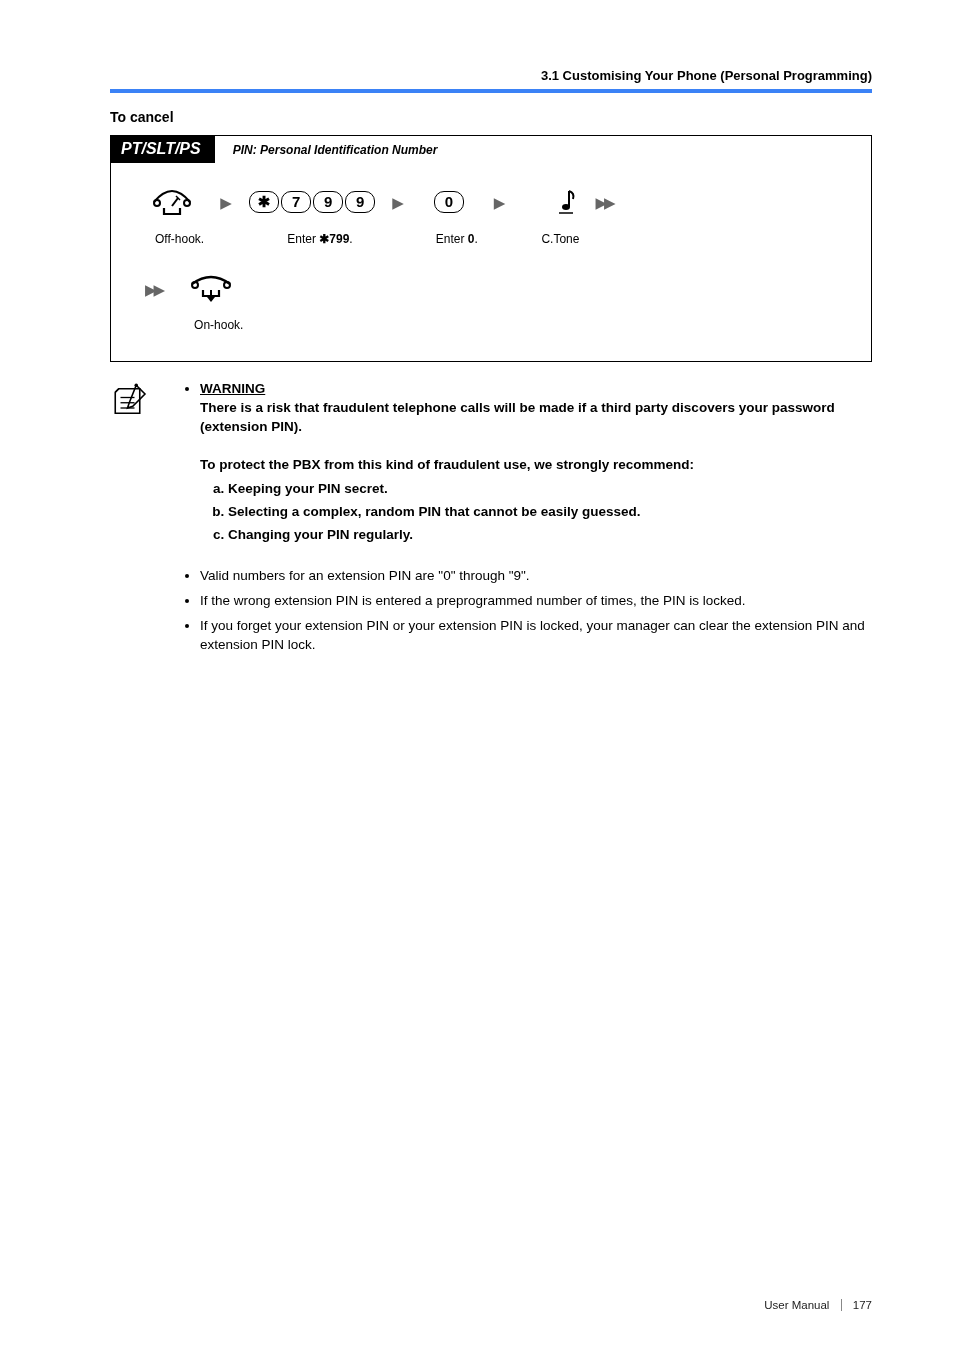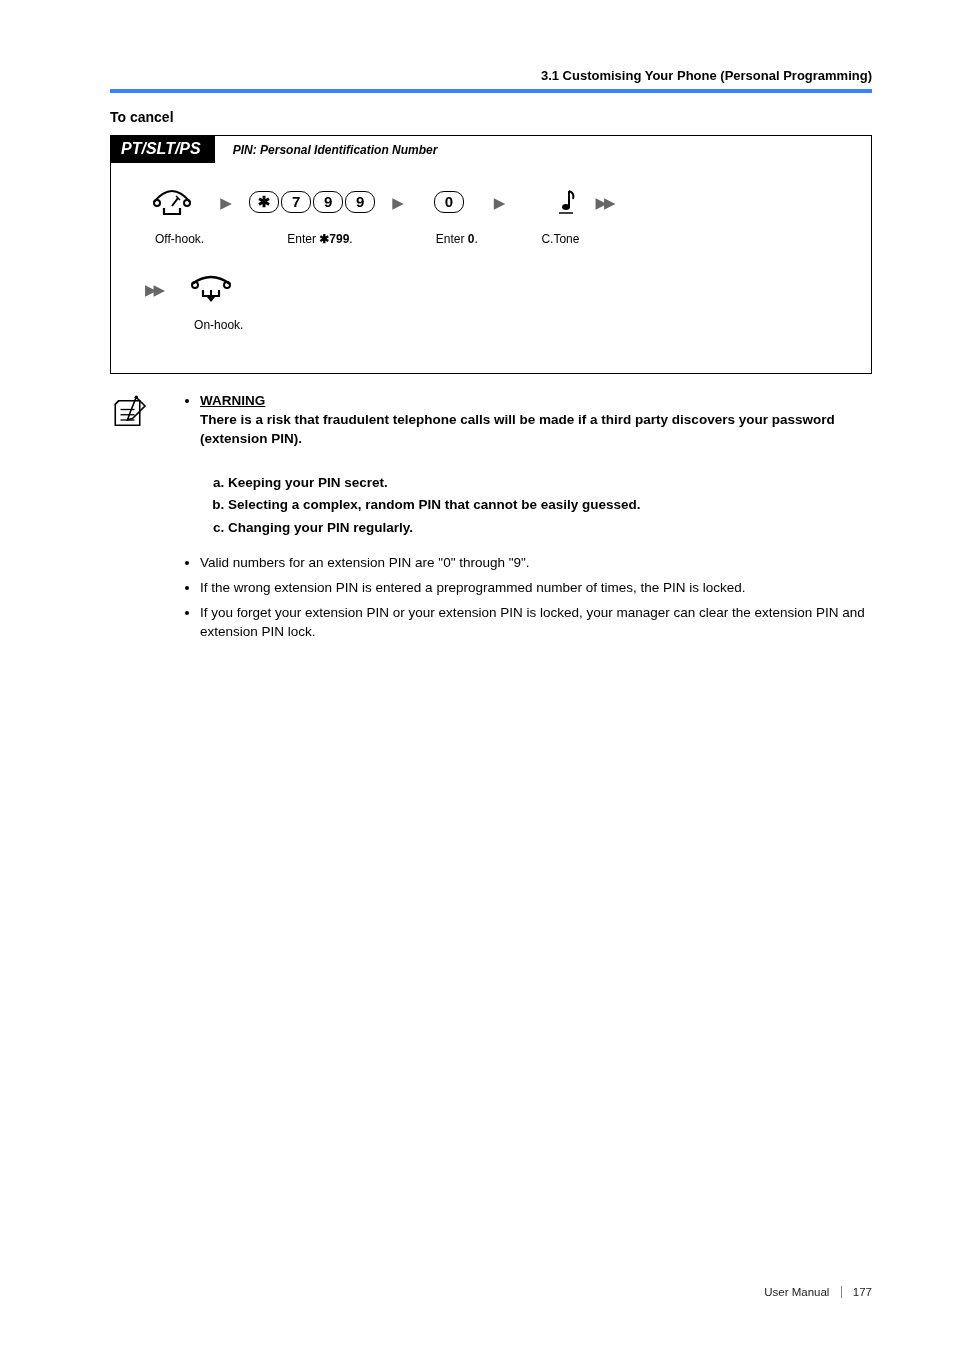--- a/index.html
+++ b/index.html
@@ -23,21 +23,21 @@
   }
   .subtitle {
     font-weight: bold;
     font-size: 14px;
     margin-top: 16px;
     margin-bottom: 10px;
   }
   .flowbox {
     border: 1px solid #000;
     margin-top: 4px;
-    padding-bottom: 28px;
+    padding-bottom: 16px;
   }
   .flowbox-head {
     display: flex;
     align-items: center;
     font-size: 13px;
   }
   .flowbox-head-tab {
     background: #000;
     color: #fff;
     font-weight: bold;
@@ -91,26 +91,26 @@
   }
   .notes-wrap {
     display: flex;
     margin-top: 18px;
     gap: 26px;
   }
   .notes-icon svg { width: 42px; height: 42px; }
   .notes-body { font-size: 13.5px; line-height: 1.4; }
   .notes-body ul.outer { margin: 0; padding-left: 22px; }
   .notes-body ul.outer > li { margin-bottom: 6px; }
-  .notes-body ol.alpha { list-style: lower-alpha; padding-left: 28px; margin: 6px 0 16px 0; font-weight: bold; }
+  .notes-body ol.alpha { list-style: lower-alpha; padding-left: 28px; margin: 6px 0 22px 0; font-weight: bold; }
   .notes-body ol.alpha li { margin-bottom: 4px; }
   .footer {
     position: absolute;
     right: 82px;
-    bottom: 53px;
+    bottom: 40px;
     font-size: 11.5px;
     color: #222;
   }
   .footer-div {
     display:inline-block;
     border-left:1px solid #888;
     height:12px;
     margin:0 8px -2px 8px;
   }
 </style>
@@ -218,20 +218,21 @@
       <path d="M30 6 L40 16 L26 30 L20 32 L22 26 Z" fill="none" stroke="#000" stroke-width="1.8"></path>
       <circle cx="30" cy="6" r="2" fill="#000"></circle>
     </svg>
   </div>
   <div class="notes-body">
     <ul class="outer">
       <li>
         <b><u>WARNING</u></b><br>
         <b>There is a risk that fraudulent telephone calls will be made if a third party discovers your password (extension PIN).</b><br>
         <br>
+        <b>To protect the PBX from this kind of fraudulent use, we strongly recommend:</b>
         <ol class="alpha" type="a">
           <li>Keeping your PIN secret.</li>
           <li>Selecting a complex, random PIN that cannot be easily guessed.</li>
           <li>Changing your PIN regularly.</li>
         </ol>
       </li>
       <li>Valid numbers for an extension PIN are "0" through "9".</li>
       <li>If the wrong extension PIN is entered a preprogrammed number of times, the PIN is locked.</li>
       <li>If you forget your extension PIN or your extension PIN is locked, your manager can clear the extension PIN and extension PIN lock.</li>
     </ul>

